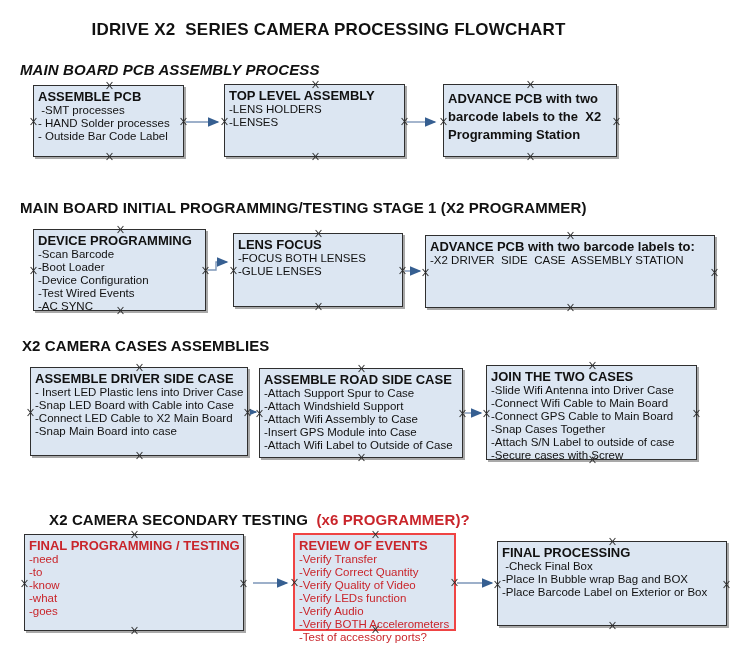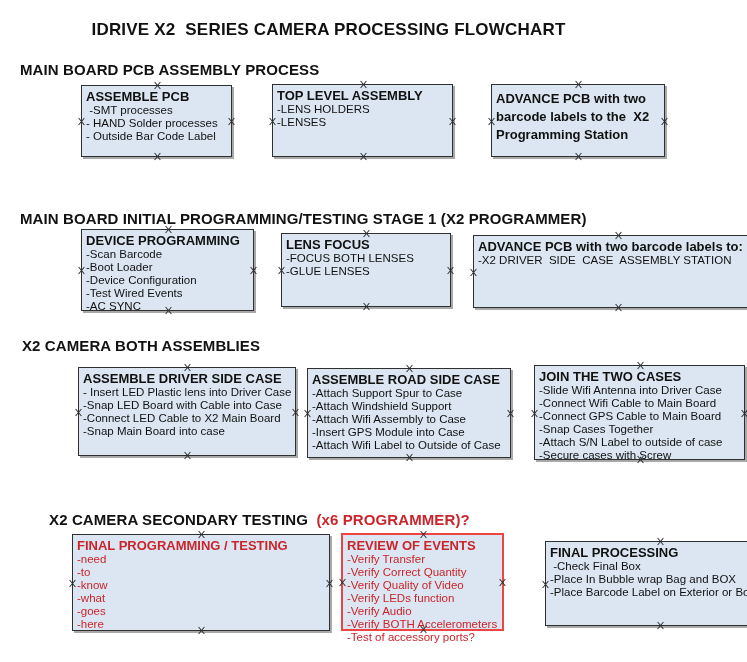--- a/index.html
+++ b/index.html
@@ -20,21 +20,21 @@
   }
   .section-heading{
     position:absolute;font-size:15px;font-weight:bold;white-space:pre;letter-spacing:.1px;
   }
   .section-heading .red-part{color:var(--red);}
 
   .box{
     position:absolute;background:var(--box-fill);
     border:1px solid var(--box-border);
     box-shadow:2px 2px 0 #a9a9a9;
-    padding:3px 4px 2px 4px;box-sizing:border-box;margin-left:48px;
+    padding:3px 4px 2px 4px;box-sizing:border-box;
   }
   .box--heavy{border:2px solid #ef4444;box-shadow:none;}
   .box-title{font-size:13px;font-weight:bold;line-height:15px;white-space:pre;}
   .box-title--wrap{white-space:pre-wrap;line-height:18px;padding-top:2px;}
   .box-line{font-size:11.5px;line-height:13px;white-space:pre;}
   .box--red .box-title,.box--red .box-line{color:var(--red);}
 
   .connectors{position:absolute;top:0;left:0;pointer-events:none;}
   .connector{stroke:var(--connector-line);stroke-width:1.4;fill:none;}
   .arrow-head{fill:var(--connector-arrow);}
@@ -50,23 +50,23 @@
   .handle-left{left:-5px;top:calc(50% - 4px);}
   .handle-right{right:-5px;top:calc(50% - 4px);}
 </style>
 </head>
 <body>
 
 <div class="canvas">
 
   <div class="chart-title">IDRIVE X2  SERIES CAMERA PROCESSING FLOWCHART</div>
 
-  <div class="section-heading" style="left:20px;top:61px;">MAIN BOARD PCB ASSEMBLY PROCESS</div>
-  <div class="section-heading" style="left:20px;top:210px;text-align:right;">MAIN BOARD INITIAL PROGRAMMING/TESTING STAGE 1 (X2 PROGRAMMER)</div>
-  <div class="section-heading" style="left:22px;top:337px;">X2 CAMERA BOTH ASSEMBLIES</div>
+  <div class="section-heading" style="left:20px;top:61px;font-style:italic;">MAIN BOARD PCB ASSEMBLY PROCESS</div>
+  <div class="section-heading" style="left:20px;top:199px;text-align:right;">MAIN BOARD INITIAL PROGRAMMING/TESTING STAGE 1 (X2 PROGRAMMER)</div>
+  <div class="section-heading" style="left:22px;top:337px;">X2 CAMERA CASES ASSEMBLIES</div>
   <div class="section-heading" style="left:32px;top:494px;">
     <span>X2 CAMERA SECONDARY TESTING </span><span class="red-part"> (x6 PROGRAMMER)?</span>
   </div>
 
   <svg class="connectors" width="747" height="662">
     <defs>
       <marker id="arrow" markerWidth="10" markerHeight="9" refX="7.5" refY="3.5" orient="auto">
         <path class="arrow-head" d="M0,0 L8.5,3.5 L0,7 Z"></path>
       </marker>
     </defs>
@@ -173,28 +173,27 @@
     <div class="box-line">-Connect GPS Cable to Main Board</div>
     <div class="box-line">-Snap Cases Together</div>
     <div class="box-line">-Attach S/N Label to outside of case</div>
     <div class="box-line">-Secure cases with Screw</div>
   <span class="handle handle-top"></span>
       <span class="handle handle-bottom"></span>
       <span class="handle handle-left"></span>
       <span class="handle handle-right"></span>
     </div>
 
-  <div class="box box--red" style="left:24px;top:534px;width:258px;height:97px;">
+  <div class="box box--red" style="left:24px;top:534px;width:220px;height:97px;">
     <div class="box-title">FINAL PROGRAMMING / TESTING</div>
     <div class="box-line">-need</div>
     <div class="box-line">-to</div>
     <div class="box-line">-know</div>
     <div class="box-line">-what</div>
     <div class="box-line">-goes</div>
-    <div class="box-line">-here</div>
   <span class="handle handle-top"></span>
       <span class="handle handle-bottom"></span>
       <span class="handle handle-left"></span>
       <span class="handle handle-right"></span>
     </div>
 
   <div class="box box--red box--heavy" style="left:293px;top:533px;width:163px;height:98px;overflow:visible;">
     <div class="box-title">REVIEW OF EVENTS</div>
     <div class="box-line">-Verify Transfer</div>
     <div class="box-line">-Verify Correct Quantity</div>

